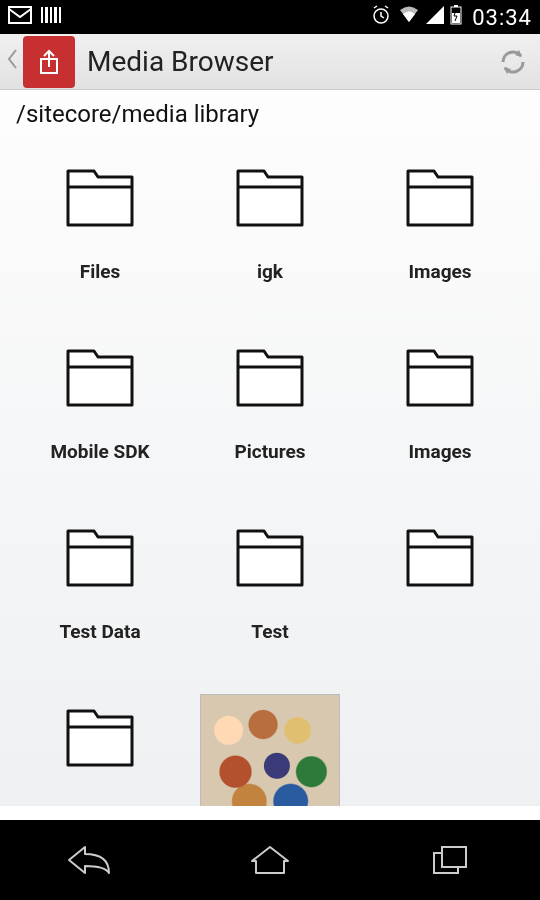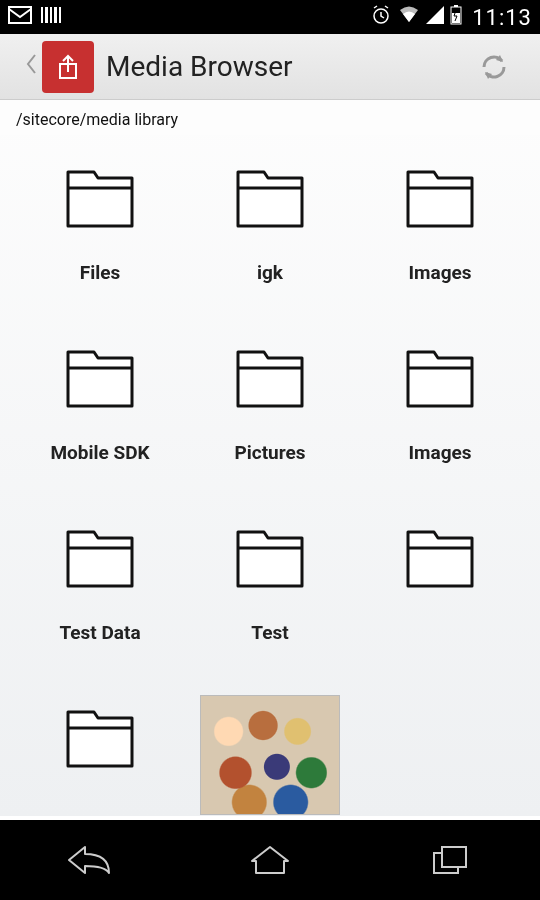--- a/index.html
+++ b/index.html
@@ -18,26 +18,26 @@
       display: flex;
       justify-content: space-between;
       align-items: center;
       padding: 0 8px;
       font-size: 20px;
     }
     .status-left { display: flex; gap: 8px; align-items: center; }
     .status-right { display: flex; gap: 6px; align-items: center; }
     .status-right .time { font-size: 22px; letter-spacing: 1px; margin-left: 4px; }
     .header {
-      height: 66px;
+      height: 56px;
       background: linear-gradient(#f0f0f0, #e2e2e2);
       border-bottom: 1px solid #ccc;
       display: flex;
       align-items: center;
-      padding: 0 24px;
+      padding: 0 5px;
     }
     .back-chevron {
       font-size: 24px;
       color: #888;
       margin-right: 4px;
     }
     .app-icon {
       width: 52px;
       height: 52px;
       background: #c73030;
@@ -55,21 +55,21 @@
     .refresh-btn {
       width: 44px;
       height: 44px;
       display: flex;
       align-items: center;
       justify-content: center;
       color: #888;
     }
     .path-bar {
       padding: 10px 16px 6px;
-      font-size: 16px;
+      font-size: 24px;
       color: #111;
       background: #fdfdfd;
     }
     .content {
       background: linear-gradient(#fdfdfd, #eef0f2);
       height: 716px;
       overflow: hidden;
     }
     .grid {
       display: grid;
@@ -179,21 +179,21 @@
         </svg>
     </span>
     <span>
       <svg width="12" height="20" viewBox="0 0 12 20">
           <rect x="4" y="0" width="4" height="2" fill="#fff"></rect>
           <rect x="1" y="2" width="10" height="17" fill="none" stroke="#fff" stroke-width="1"></rect>
           <rect x="2" y="8" width="8" height="10" fill="#fff"></rect>
           <path d="M6 5 L4 11 L7 11 L5 16" stroke="#000" stroke-width="1" fill="none"></path>
         </svg>
     </span>
-    <span class="time">11:13</span>
+    <span class="time">03:34</span>
   </div>
 </div>
 
 <div class="header">
   <span class="back-chevron">
     <svg width="14" height="24" viewBox="0 0 14 24">
         <path d="M11 3 L4 12 L11 21" stroke="#999" stroke-width="2" fill="none"></path>
       </svg>
   </span>
   <div class="app-icon">

